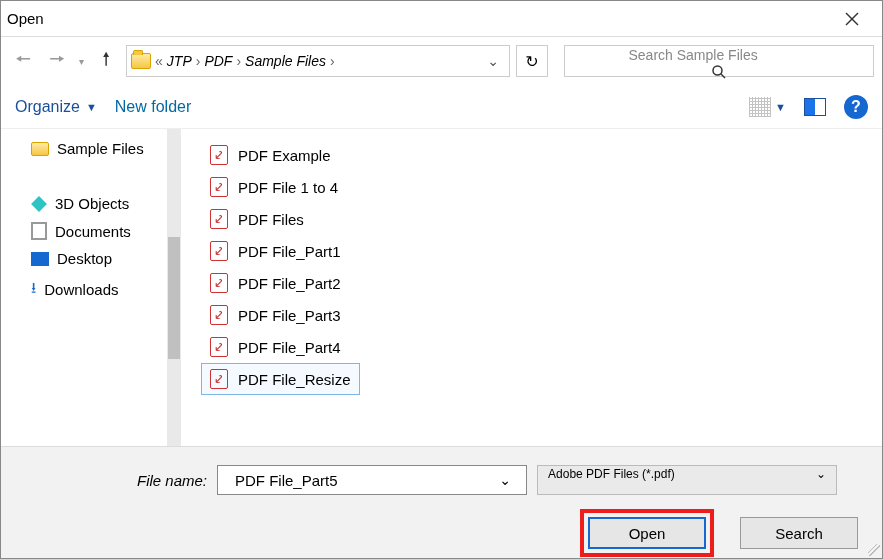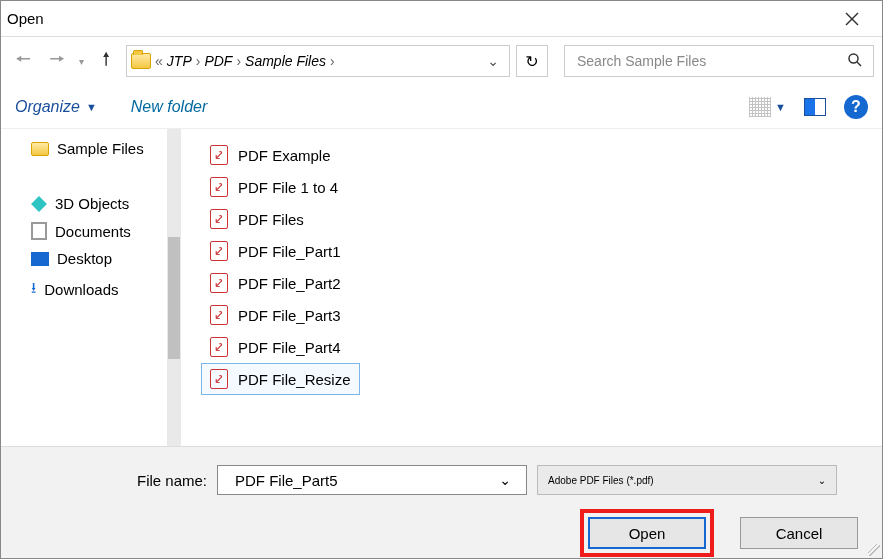--- a/index.html
+++ b/index.html
@@ -87,36 +87,37 @@
     font-size:16px;
   }
   .searchbox {
     width: 310px;
     height: 32px;
     border:1px solid #ccc;
     display:flex; align-items:center;
     padding: 0 10px;
     color:#888;
     justify-content: space-between;
+    flex-direction: column;
   }
   .searchbox input {
     border:none; outline:none; flex:1; font-size:14px;
     color:#555;
   }
   .searchbox input::placeholder { color:#888; }
   .search-icon { color:#333; }
   
   .toolbarrow {
     height: 44px;
     display:flex; align-items:center;
     padding: 0 14px;
     gap: 26px;
     border-bottom: 1px solid #eee;
   }
-  .toolbarrow .left { display:flex; align-items:center; gap: 34px; font-style: italic; }
+  .toolbarrow .left { display:flex; align-items:center; gap: 18px; }
   .organize {
     color:#1a4f9c; font-size:16px;
     display:flex; align-items:center; gap:6px;
     cursor:pointer;
   }
   .org-arrow { color:#1a4f9c; font-size:11px; }
   .newfolder { color:#0369a1; font-size:16px; cursor:pointer;}
   .toolbarrow .right { margin-left:auto; display:flex; align-items:center; gap:18px;}
   .view-icon {
     width:22px; height:20px;
@@ -234,36 +235,36 @@
   }
   
   .bottom {
     position:absolute; left:0; right:0; bottom:0;
     height: 112px;
     background:#f2f2f2;
     border-top:1px solid #ddd;
     padding: 18px 16px 10px;
   }
   .fn-row { display:flex; align-items:center; gap:10px; margin-left:120px; }
-  .fn-label { font-size:15px; }
+  .fn-label { font-size:15px;font-style:italic; }
   .fn-input {
     width: 310px; height:30px;
     border:1px solid #888;
     background:#fff;
     display:flex; align-items:center; justify-content:space-between;
     padding: 0 15px;
   }
   .fn-input input { border:none; outline:none; flex:1; font-size:15px; background:transparent;}
   .type-select {
     width: 300px; height:30px;
     border:1px solid #bbb;
     background:#eaeaea;
-    display:flex; align-items:center; justify-content:space-between;
-    padding: 0 10px;
-    font-size:10px;
+    display:flex; align-items:flex-end; justify-content:space-between;
+    padding: 13px 10px;
+    font-size:12px;
     cursor:pointer;
   }
   .btn-row {
     display:flex; justify-content:flex-end; gap:26px;
     margin-top: 14px; padding-right: 8px;
   }
   .open-highlight {
     border: 4px solid #ef1c1c;
     padding: 4px;
   }
@@ -424,16 +425,16 @@
     </div>
     <div class="type-select">
       <span>Adobe PDF Files (*.pdf)</span>
       <span>⌄</span>
     </div>
   </div>
   <div class="btn-row">
     <span class="open-highlight">
       <button class="btn primary">Open</button>
     </span>
-    <button class="btn" style="align-self:center;">Cancel</button>
+    <button class="btn" style="align-self:center;">Search</button>
   </div>
   <div class="grip"></div>
 </div>
 
 </body></html>

